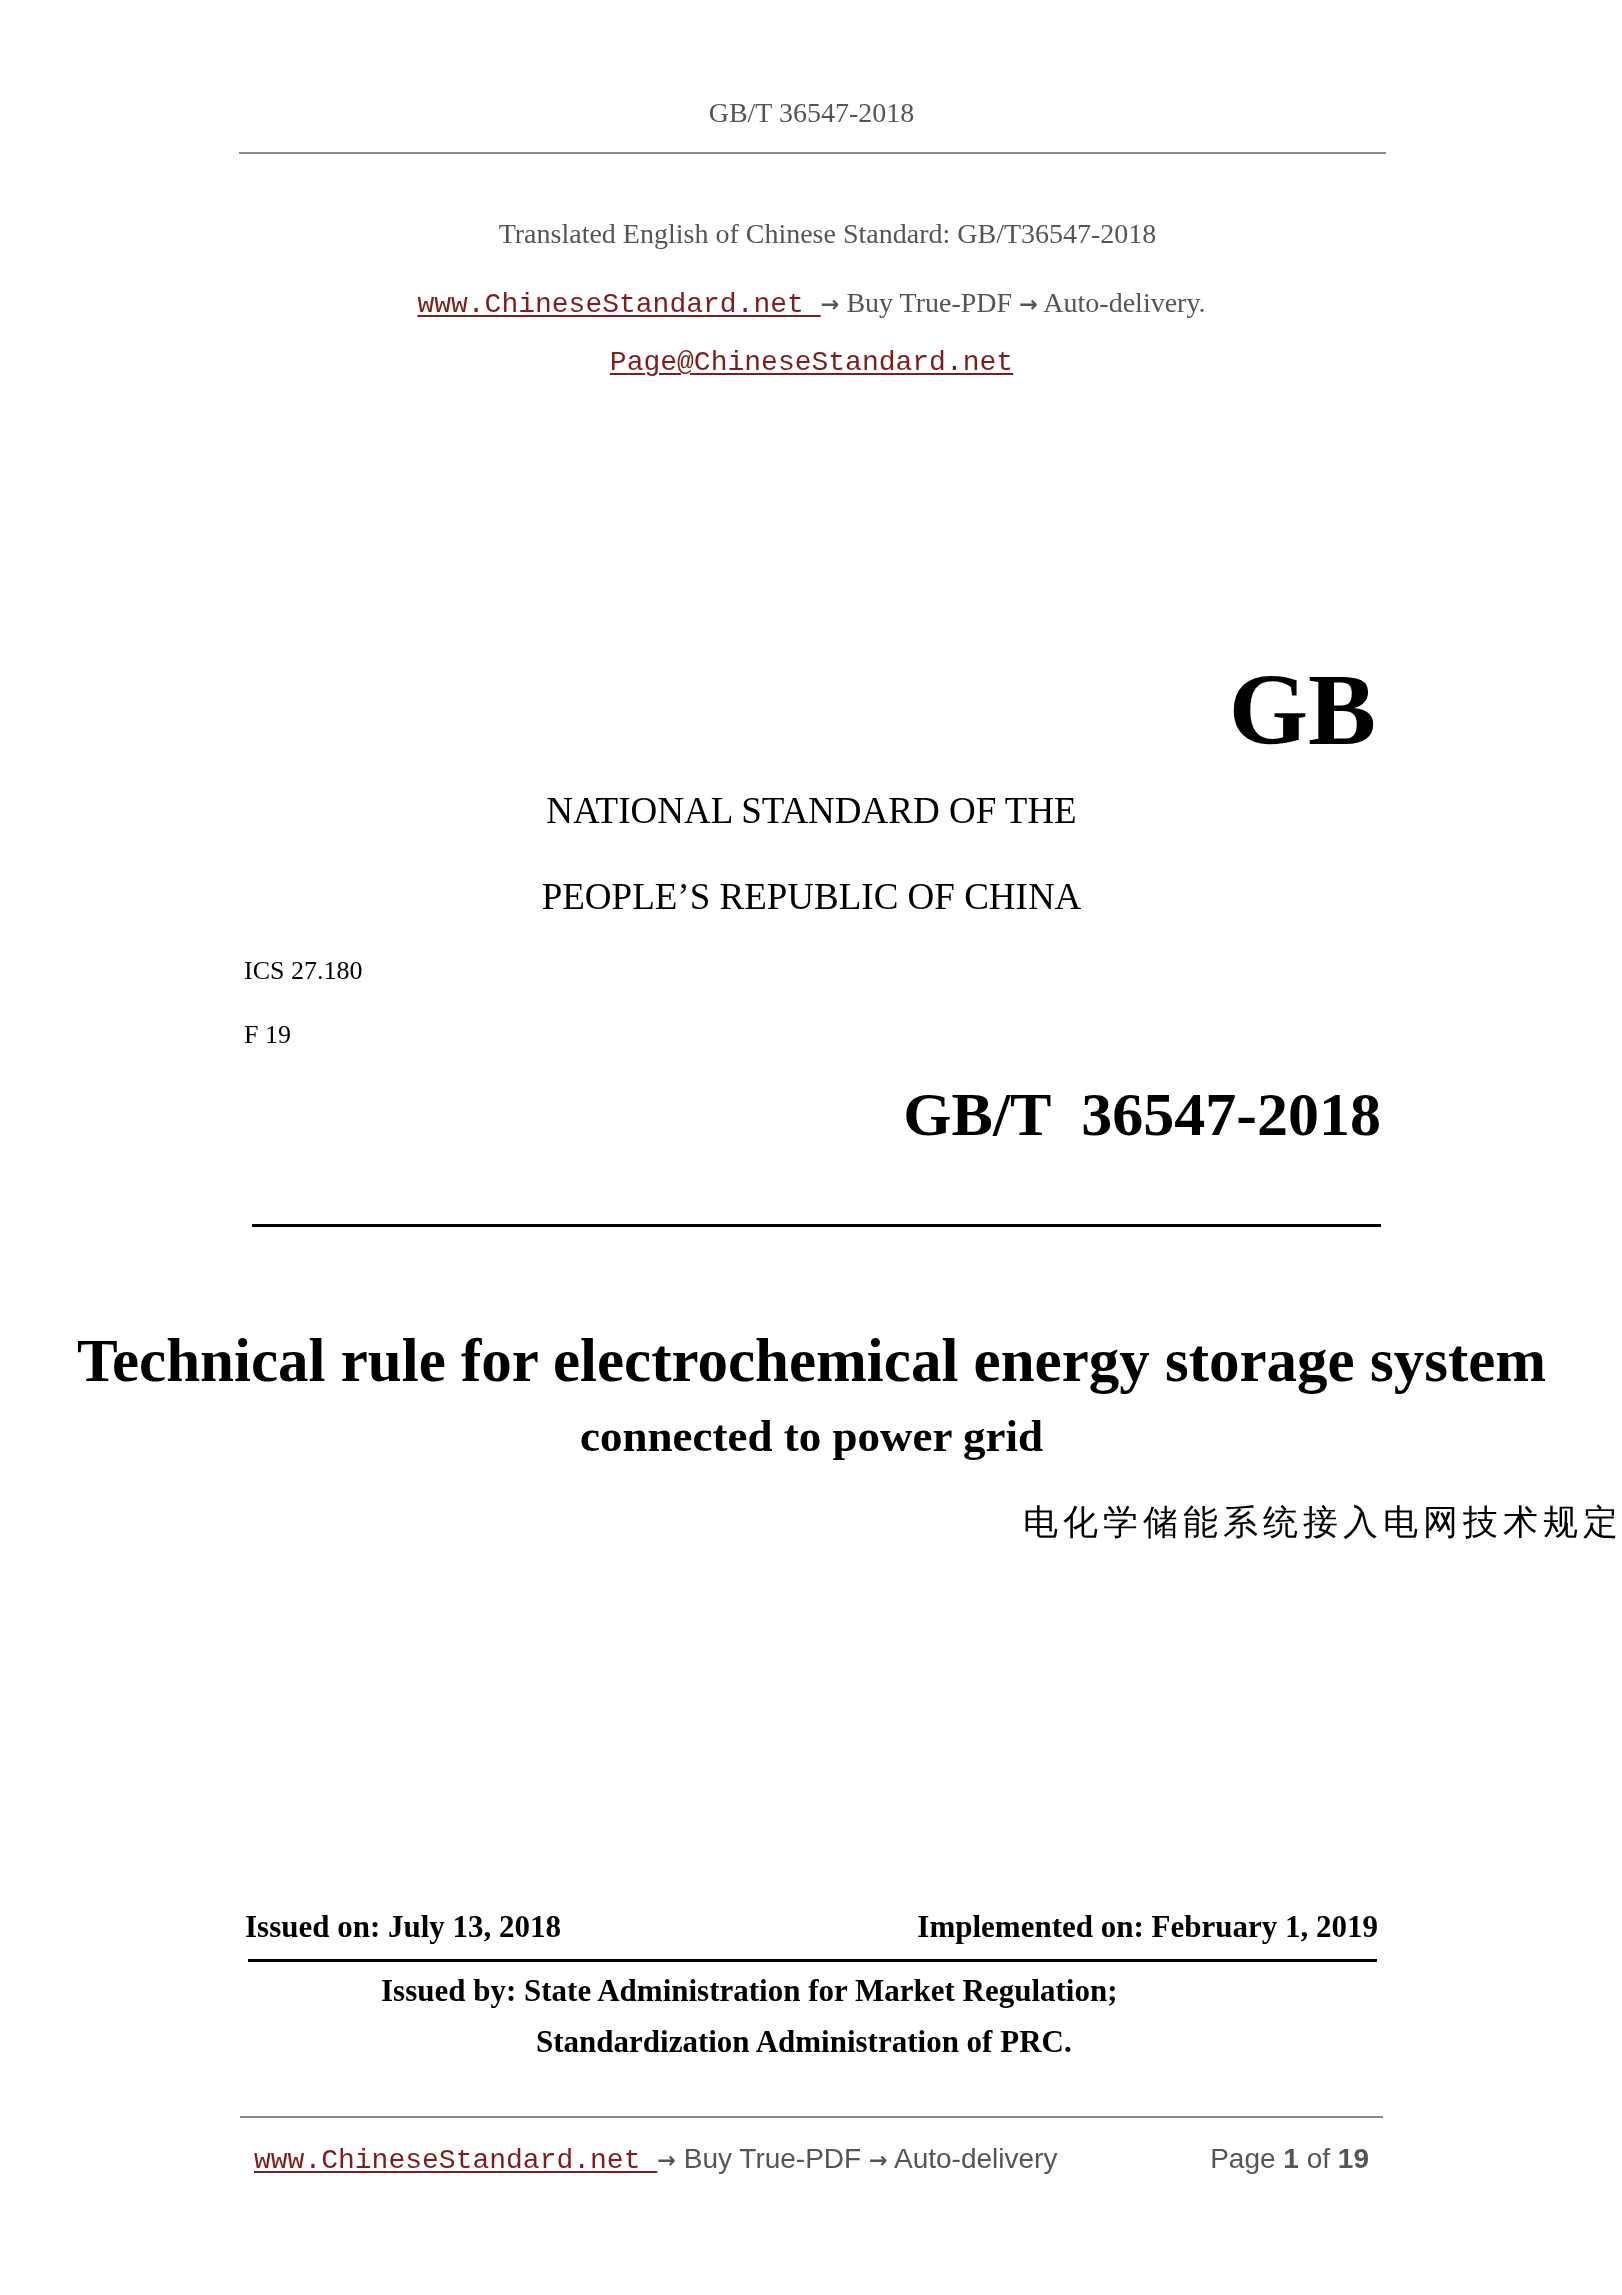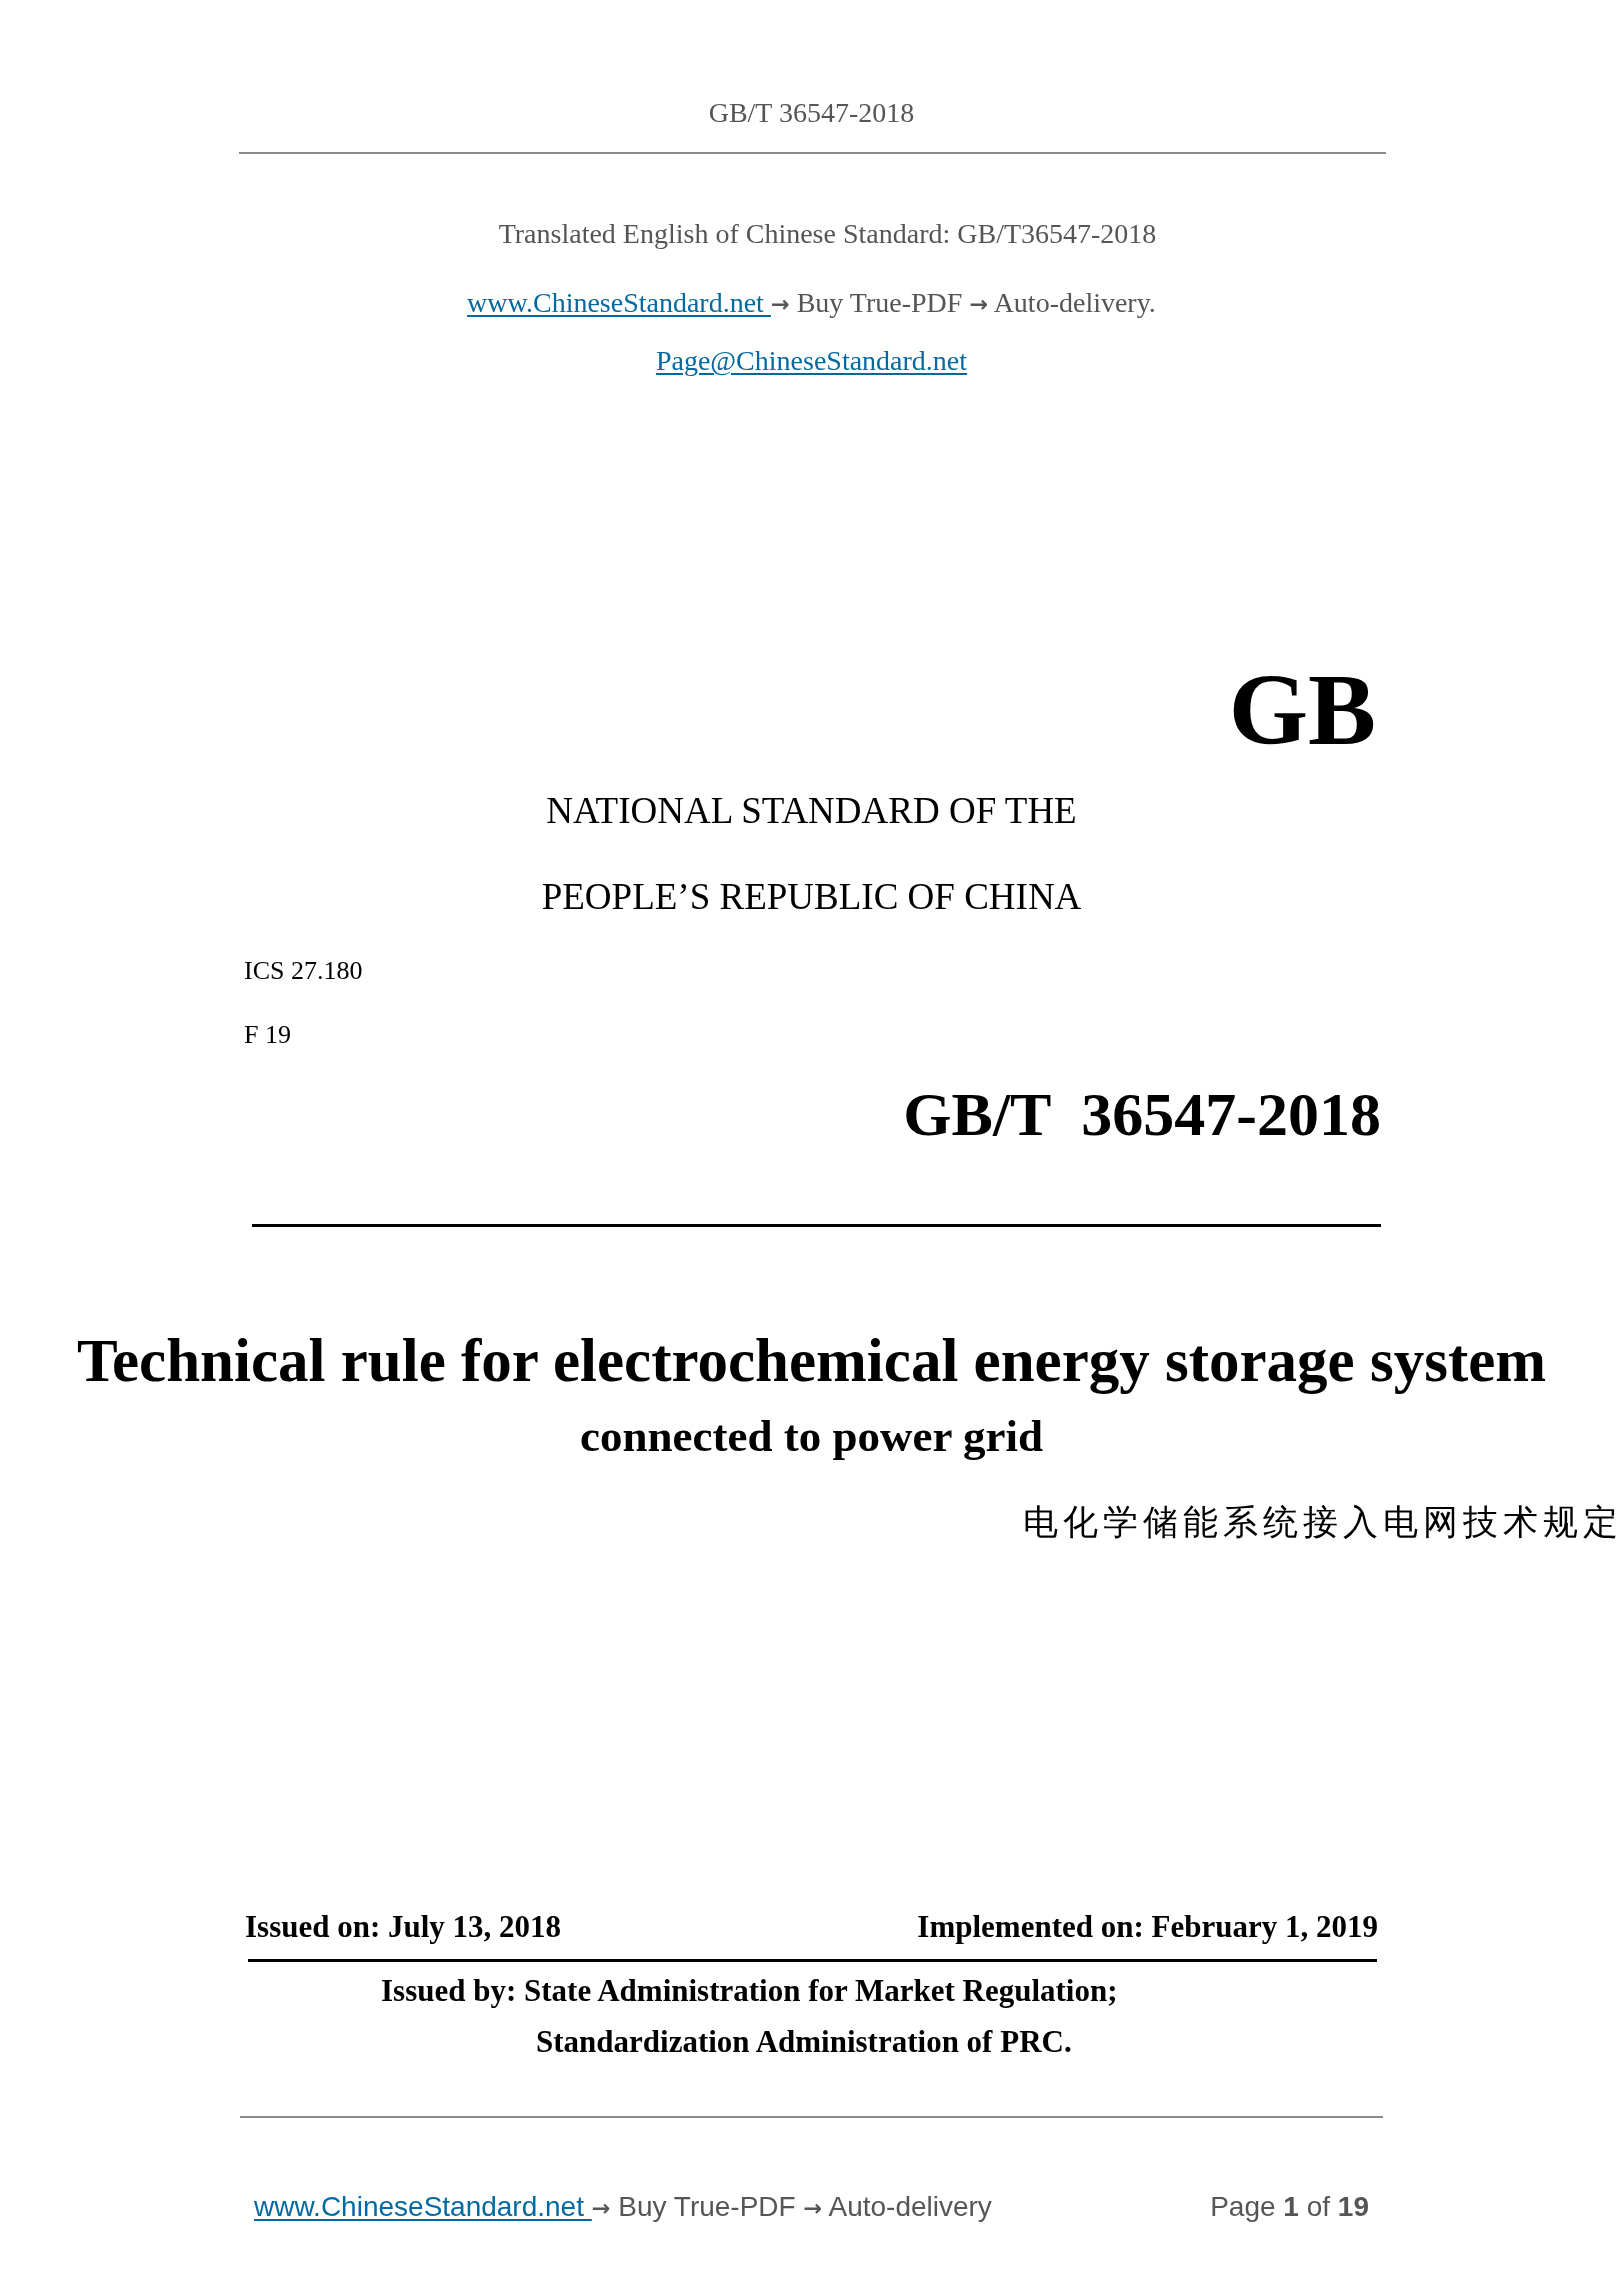--- a/index.html
+++ b/index.html
@@ -2,23 +2,23 @@
 <html style="font-size:13.3px"><head>
   <meta charset="utf-8">
   <style>
     html, body { margin: 0; padding: 0; background: #ffffff; }
     body { width: 1623px; height: 2295px; position: relative; overflow: hidden;
            font-family: "Liberation Serif", "DejaVu Serif", serif; color: #000; }
     .abs { position: absolute; white-space: nowrap; }
     .center { left: 0; width: 1623px; text-align: center; }
     .gray { color: #555555; }
     .hr { position: absolute; }
-    a.lnk { color: #0369a1; text-decoration: underline; text-decoration-thickness: 1.7px; text-underline-offset: 3.3px; }
+    a.lnk { color: #7f1d1d; text-decoration: underline; text-decoration-thickness: 1.7px; text-underline-offset: 3.3px; font-family: Liberation Mono, monospace; }
     .arrow { font-family: "DejaVu Sans", sans-serif; font-weight: bold; font-size: 0.8em; }
-    .sans { font-family: "Liberation Sans", "DejaVu Sans", sans-serif; margin-top: 48px; }
+    .sans { font-family: "Liberation Sans", "DejaVu Sans", sans-serif; }
     .bold { font-weight: bold; }
     .cjk { font-family: "DejaVu Serif", serif; letter-spacing: 5px; text-align: right; }
   </style>
 </head>
 <body>
 
 <div class="abs center gray" style="top:97px; font-size:28px;">GB/T 36547-2018</div>
 <div class="hr" style="left:239px; top:152px; width:1147px; height:1.7px; background:#8a8a8a;"></div>
 
 <div class="abs center gray" style="top:218px; font-size:28px;padding-left:16px;">Translated English of Chinese Standard: GB/T36547-2018</div>

